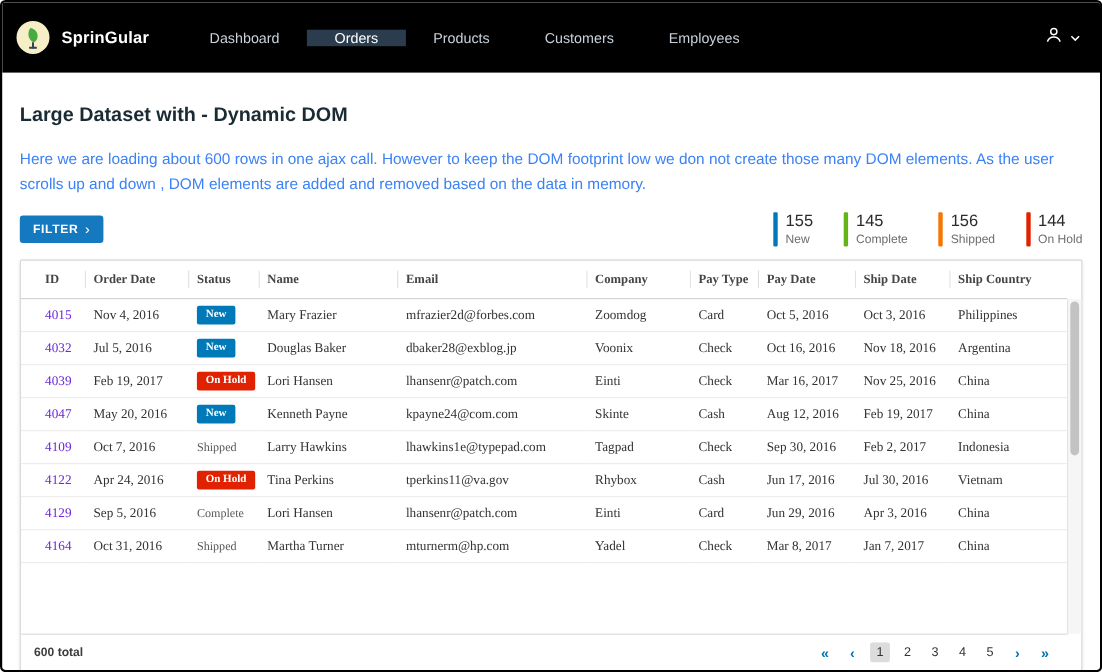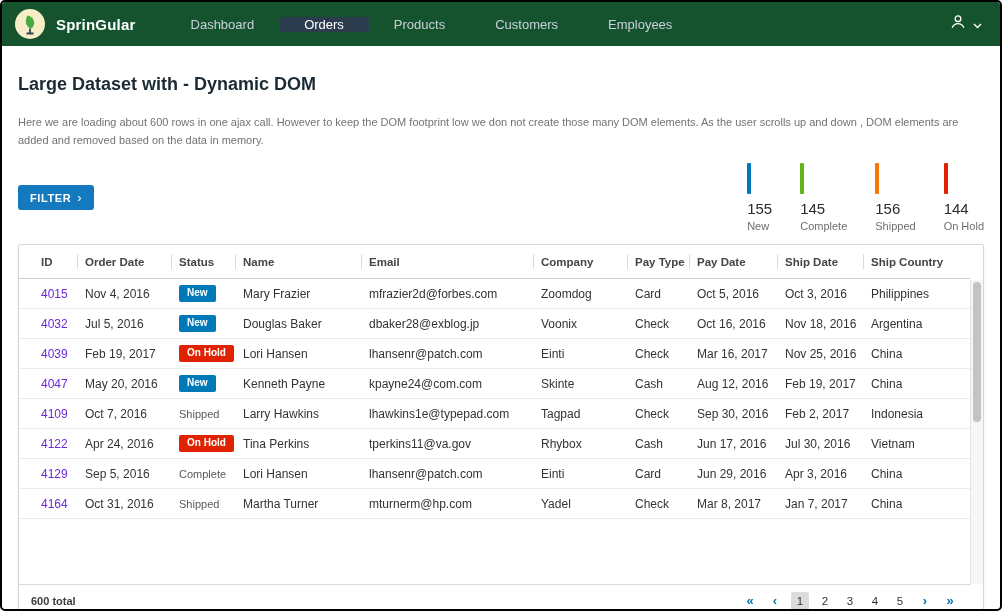--- a/index.html
+++ b/index.html
@@ -1,52 +1,52 @@
 <!DOCTYPE html>
 <html><head>
 <meta charset="utf-8">
 <style>
   * { margin:0; padding:0; box-sizing:border-box; }
   html,body { background:#fff; font-family:"Liberation Sans", sans-serif; }
   .screen { width:1002px; height:611px; border:2px solid #000; border-radius:5px;
             overflow:hidden; background:#fff; position:relative; }
 
   
-  .navbar { height:44px; background:#14532d; display:flex; align-items:stretch; color:#fff; }
+  .navbar { height:64px; background:#000000; display:flex; align-items:stretch; color:#fff; }
   .brand { display:flex; align-items:center; gap:10px; padding:0 30px 0 12px;
            font-size:15px; font-weight:700; letter-spacing:.2px; }
   .logo { width:32px; height:32px; display:flex; align-items:center; justify-content:center; }
   .nav-links { display:flex; align-items:center; }
   .nav-item { display:flex; align-items:center; padding:0 25px; font-size:13px;
               color:#c9d2da; cursor:pointer; }
   .nav-item.active { background:#2a3c4e; color:#fff; }
   .user-menu { margin-left:auto; display:flex; align-items:center; gap:5px; padding:0 18px; cursor:pointer; }
 
   
   main { padding:0 16px; }
   .page-title { font-size:18px; font-weight:700; color:#1b2b33; margin-top:28px; }
-  .page-desc { margin-top:18px; font-size:11px; color:#737373; line-height:1.65; max-width:972px; }
+  .page-desc { margin-top:18px; font-size:14px; color:#3b82f6; line-height:1.65; max-width:972px; }
 
   .toolbar { margin-top:14px; display:flex; align-items:center; justify-content:space-between; }
   .filter-btn { background:#1579bf; color:#fff; border:none; border-radius:3px;
                 font-family:inherit; font-size:11px; font-weight:700; letter-spacing:.6px;
                 padding:6px 12px; display:flex; align-items:center; gap:6px; cursor:pointer; }
   .filter-btn .chev { font-size:13px; line-height:1; font-weight:400; }
 
   .stats { display:flex; gap:28px; }
-  .stat { display:flex; gap:7px;flex-direction:column; }
+  .stat { display:flex; gap:7px; }
   .stat-bar { width:4px; height:31px; border-radius:1px; display:inline-block; }
   .stat-text { display:flex; flex-direction:column; }
   .stat-value { font-size:15px; color:#2b2b2b; line-height:1.1; }
   .stat-label { font-size:11px; color:#6e6e6e; margin-top:2px; }
 
   
   .table-card { position:relative; margin-top:12px; height:374px; background:#fff;
                 border:1px solid #d6d6d6; border-radius:2px; box-shadow:0 1px 3px rgba(0,0,0,.07); }
-  .table-wrap { height:334px; overflow:hidden; padding-right:13px; }
+  .table-wrap { height:334px; overflow:hidden; padding-right:13px;font-family:Liberation Serif, serif; }
   table { width:100%; border-collapse:collapse; table-layout:fixed; }
   thead th { height:34px; text-align:left; font-size:11.5px; color:#454545; font-weight:700;
              padding:0 8px; border-bottom:1px solid #cfcfcf; position:relative;
              white-space:nowrap; overflow:hidden; cursor:pointer; }
   thead th + th::before { content:""; position:absolute; left:0; top:9px; bottom:9px;
                           width:1px; background:#dcdcdc; }
   tbody td { height:30px; font-size:12px; color:#333; padding:0 8px;
              border-bottom:1px solid #ebebeb; white-space:nowrap; overflow:hidden; }
   th:first-child, td:first-child { padding-left:22px; }
   th:nth-child(1), td:nth-child(1) { width:58px; }

